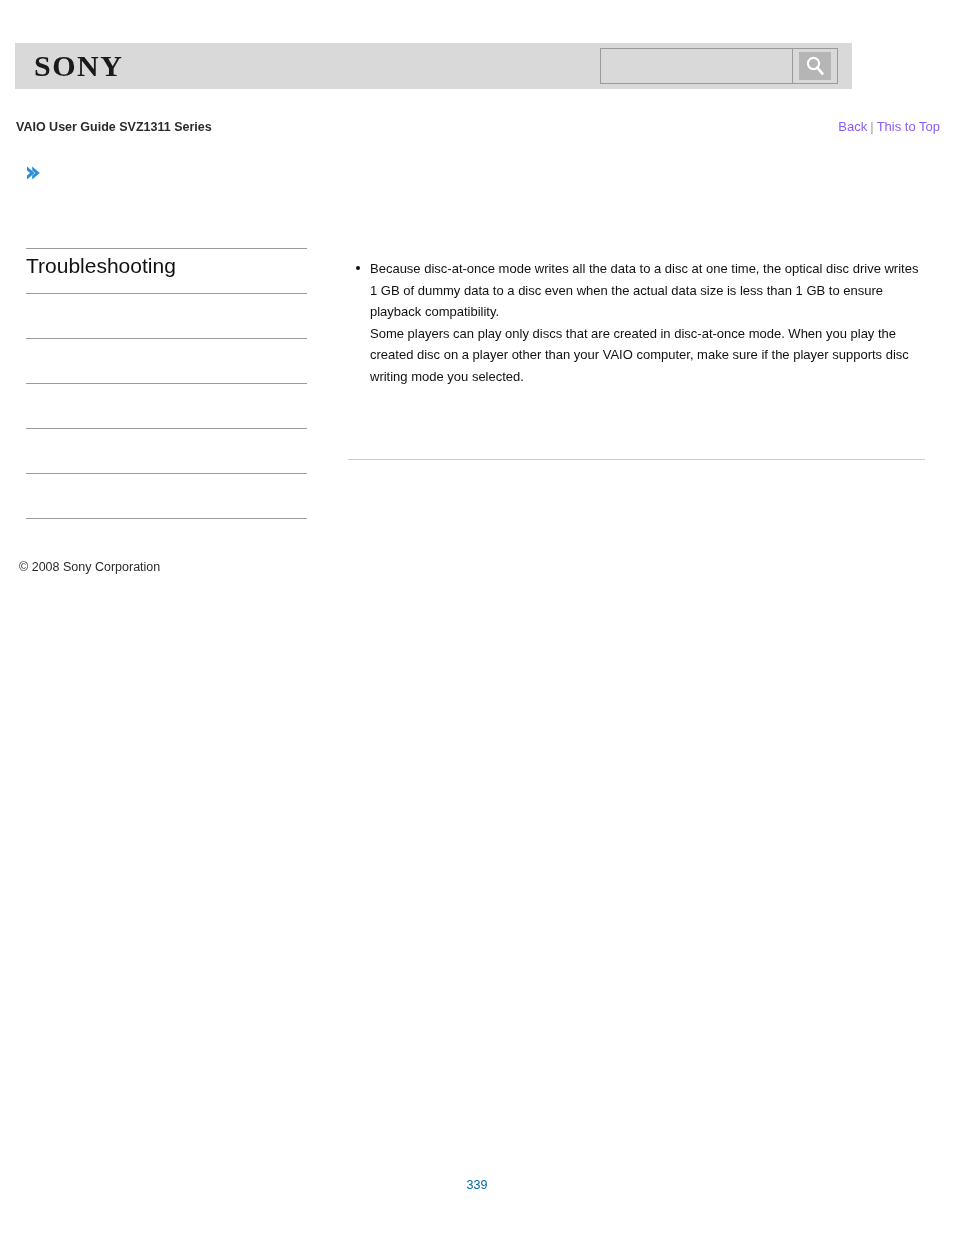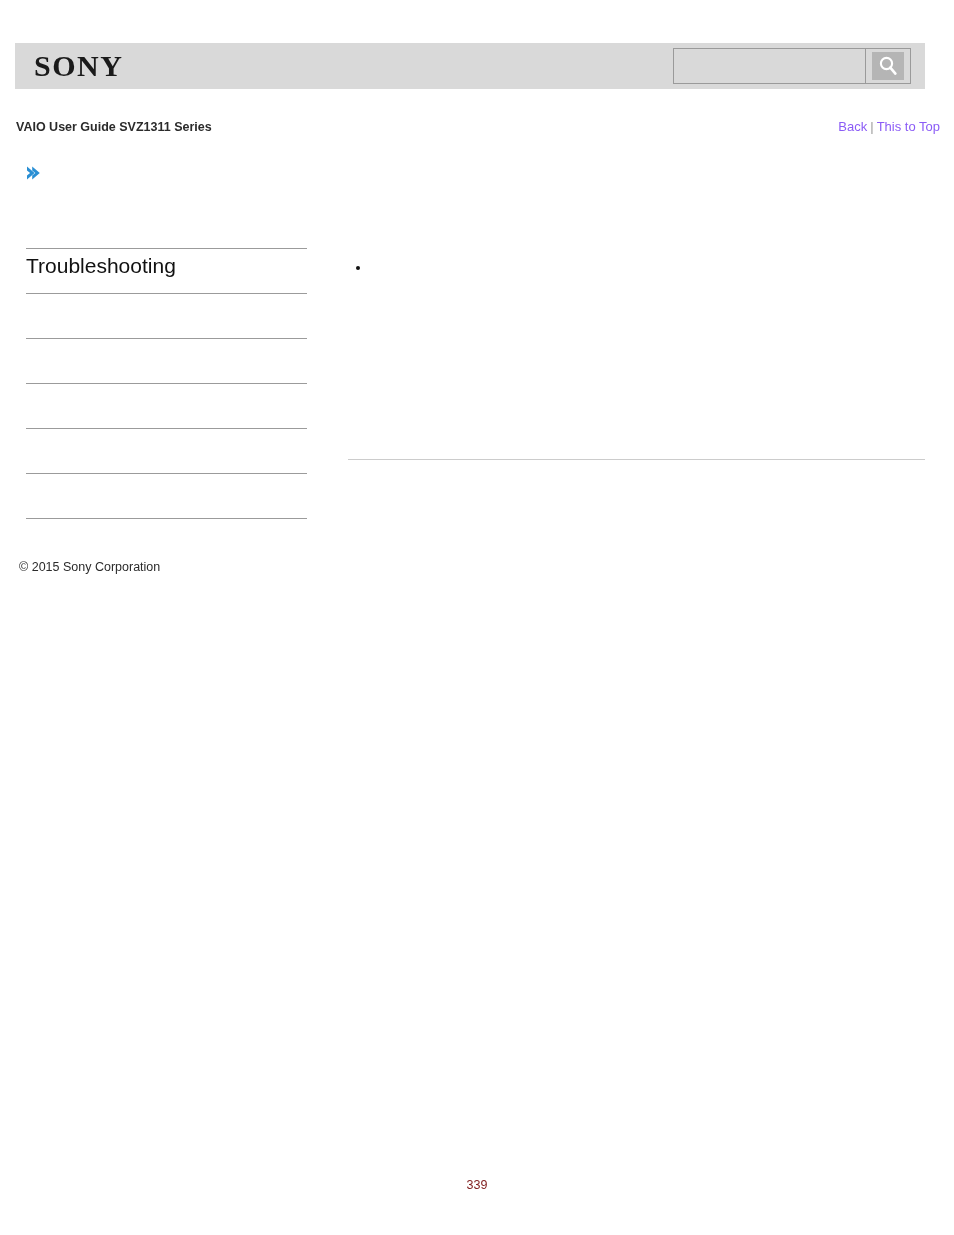--- a/index.html
+++ b/index.html
@@ -15,21 +15,21 @@
     font-family: "Liberation Sans", sans-serif;
     color: #000000;
     overflow: hidden;
   }
 
   
   .header-bar {
     position: absolute;
     left: 15px;
     top: 43px;
-    width: 910px;
+    width: 837px;
     height: 46px;
     background: #d9d9d9;
     box-sizing: border-box;
   }
   .sony-logo {
     position: absolute;
     left: 19px;
     top: 5px;
     font-family: "Liberation Serif", serif;
     font-weight: bold;
@@ -214,21 +214,21 @@
   }
 
   
   .page-number {
     position: absolute;
     left: 0;
     top: 1178px;
     width: 954px;
     text-align: center;
     font-size: 12.5px;
-    color: #7f1d1d;
+    color: #0369a1;
   }
 </style>
 </head>
 <body>
 
 <div class="header-bar">
   <div class="sony-logo">SONY</div>
 
   <div class="search-wrap">
     <input class="search-input" type="text" value="" placeholder="" style="">
@@ -264,25 +264,27 @@
   <div class="side-list">
     <div class="side-item"></div>
     <div class="side-item"></div>
     <div class="side-item"></div>
     <div class="side-item"></div>
     <div class="side-item"></div>
     <div class="side-item"></div>
     <div class="side-item"></div>
   </div>
 
-  <div class="copyright">© 2015 Sony Corporation</div>
+  <div class="copyright">© 2008 Sony Corporation</div>
 </div>
 
 <div class="content">
   <ul>
     <li>
       <span class="dot"></span>
+      <p>Because disc-at-once mode writes all the data to a disc at one time, the optical disc drive writes 1 GB of dummy data to a disc even when the actual data size is less than 1 GB to ensure playback compatibility.</p>
+      <p>Some players can play only discs that are created in disc-at-once mode. When you play the created disc on a player other than your VAIO computer, make sure if the player supports disc writing mode you selected.</p>
     </li>
   </ul>
 </div>
 <div class="content-rule"></div>
 
 <div class="page-number">339</div>
 
 </body></html>

